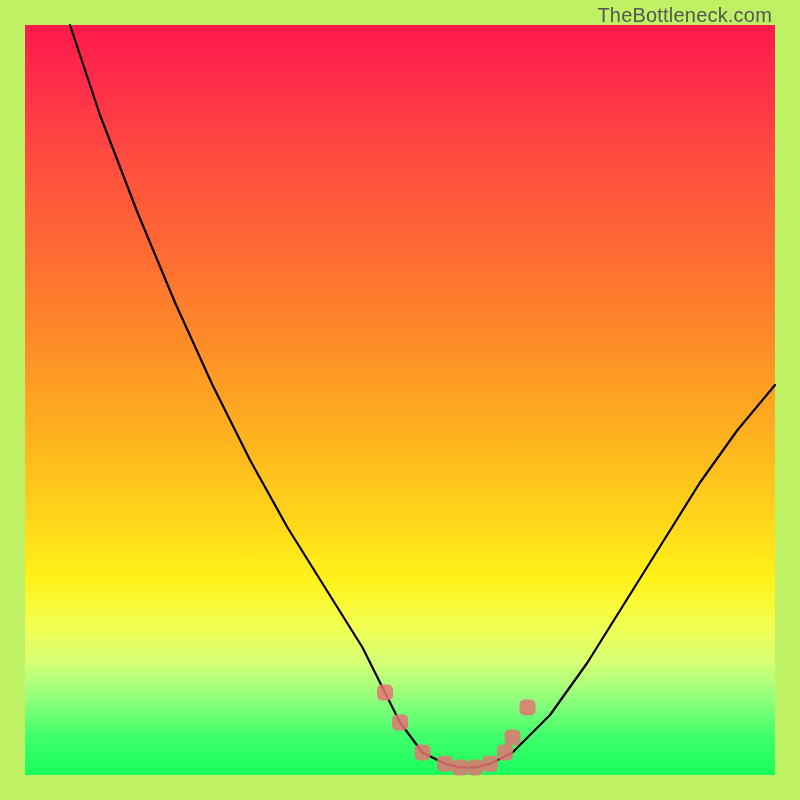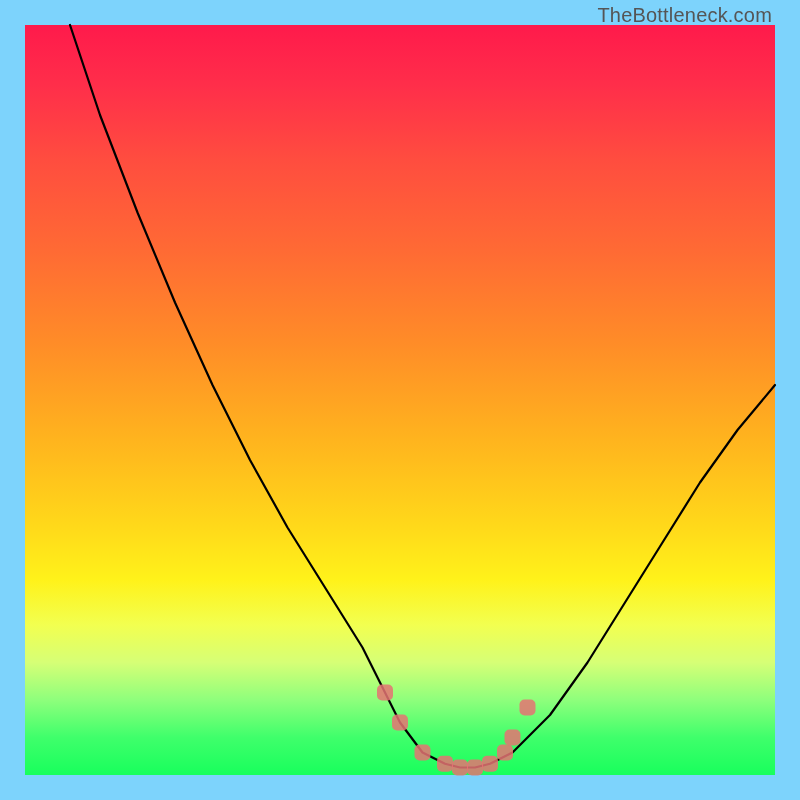--- a/index.html
+++ b/index.html
@@ -10,21 +10,21 @@
     background: #000;
     overflow: hidden;
     font-family: Arial, Helvetica, sans-serif;
   }
   .frame {
     position: absolute;
     left: 0;
     top: 0;
     width: 800px;
     height: 800px;
-    background: #7dd3fc;
+    background: #bef264;
   }
   .plot {
     position: absolute;
     left: 25px;
     top: 25px;
     width: 750px;
     height: 750px;
     
     background: linear-gradient(
       to bottom,

